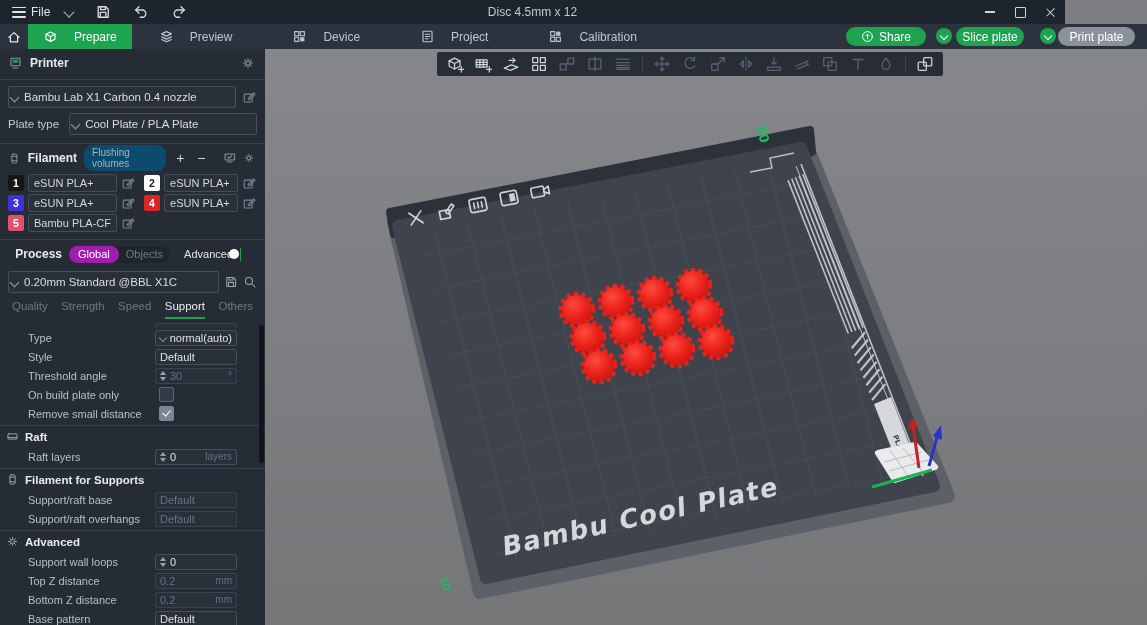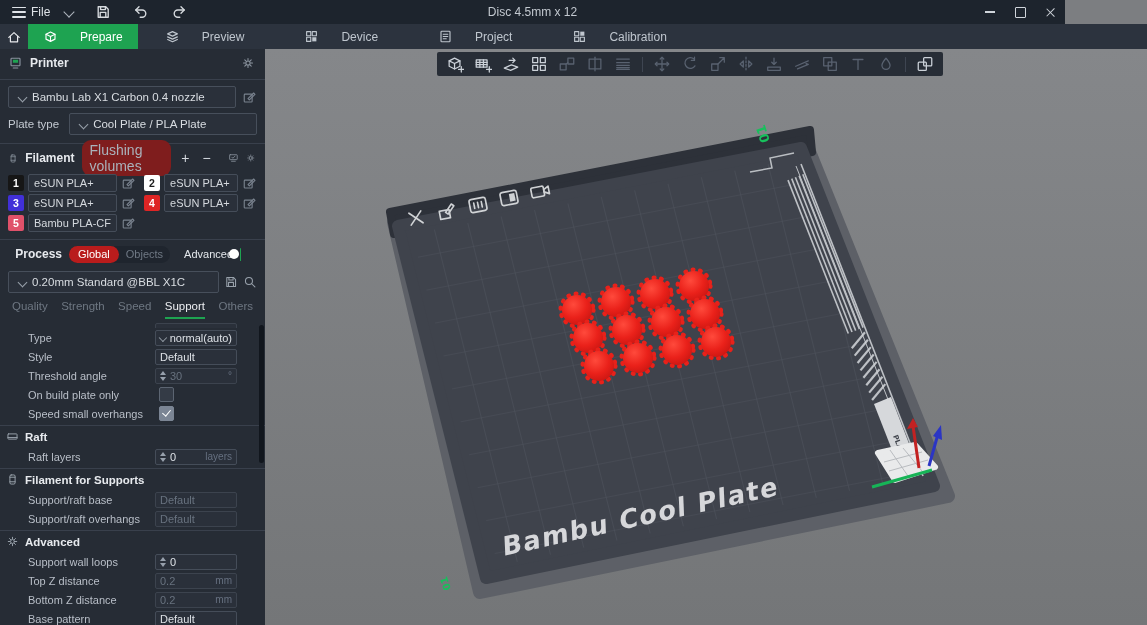--- a/index.html
+++ b/index.html
@@ -24,53 +24,53 @@
   .wmin{width:10px;height:1.5px;background:#cfd4da}
   .wmax{width:9px;height:9px;border:1.3px solid #cfd4da;border-radius:1px}
   .wclose{position:relative;width:11px;height:11px}
   .wclose::before,.wclose::after{content:"";position:absolute;left:5px;top:0;width:1.4px;height:11px;background:#cfd4da}
   .wclose::before{transform:rotate(45deg)}.wclose::after{transform:rotate(-45deg)}
 
   
   .tabbar{position:absolute;left:0;top:24px;width:1147px;height:25px;background:#2c333e;display:flex;align-items:center;z-index:30}
   .home{width:28px;height:25px;color:#e8eaed}
   .home svg{width:16px;height:16px}
-  .tab{display:flex;align-items:center;gap:22px;height:25px;padding:0 15px;color:#bfc6ce;cursor:default}
+  .tab{display:flex;align-items:center;gap:16px;height:25px;padding:0 15px;color:#bfc6ce;cursor:default}
   .tab .ic{width:15px;height:15px}
   .tab.active{background:#1ea351;color:#fff}
   .actions{position:absolute;top:3px;left:0;width:100%;height:19px}
   .pill{position:absolute;height:19px;border-radius:10px;background:#1ea351;color:#fff;display:flex;align-items:center;justify-content:center;gap:5px;font-size:12px}
   .pill .ic{width:13px;height:13px}
   .dropchip{position:absolute;width:16px;height:16px;top:1px;border-radius:8px;background:#1ea351;display:flex;align-items:center;justify-content:center}
   .dropchip .chev{width:5px;height:5px;border-color:#fff}
   .pill.gray{background:#8b9199}
 
   
   .panel{position:absolute;left:0;top:49px;width:265px;height:576px;background:#262c35;display:flex;flex-direction:column;z-index:20}
   .phead{display:flex;align-items:center;gap:7px;height:24px;padding:2px 10px 0 8px;color:#e7eaee;font-weight:bold;font-size:12px}
   .phead .hic{width:15px;height:15px;color:#8b949f}
   .spacer{flex:1}
   .gear{width:14px;height:14px;color:#8b949f}
   .divider{height:1px;background:#39404c;margin-top:4px}
-  .combo{display:flex;align-items:center;gap:6px;height:20px;background:#2a303a;border:1px solid #474f5b;border-radius:2px;padding:0 10px;color:#d9dde2;font-size:11.5px;white-space:nowrap;overflow:hidden}
+  .combo{display:flex;align-items:center;gap:6px;height:20px;background:#2a303a;border:1px solid #474f5b;border-radius:2px;padding:0 2px;color:#d9dde2;font-size:11.5px;white-space:nowrap;overflow:hidden}
   .combo .chev{flex:0 0 auto;width:6px;height:6px;border-color:#98a1ab}
   .crow{display:flex;align-items:center;margin:6px 8px 0 8px;gap:6px}
   .crow .combo{flex:1}
   .editic{width:15px;height:15px;color:#79828e}
   .rowlab{color:#c3c9d1;font-size:11.5px}
   .platerow{display:flex;align-items:center;margin:5px 8px 0 8px;gap:10px}
   .platerow .combo{flex:1}
-  .fhead-pill{background:#7f1d1d;color:#aab2bb;font-size:14px;border-radius:9px;padding:2px 8px;font-weight:normal}
+  .fhead-pill{background:#0c4a6e;color:#aab2bb;font-size:10px;border-radius:9px;padding:2px 8px;font-weight:normal}
   .pm{font-size:14px;color:#d4d9df;font-weight:normal;padding:0 3px}
   .fgrid{display:grid;grid-template-columns:1fr 1fr;column-gap:8px;row-gap:2px;margin:4px 8px 0 8px}
   .fslot{display:flex;align-items:center;gap:4px;height:18px}
   .chip{width:16px;height:16px;border-radius:2px;font-size:10.5px;font-weight:bold;display:flex;align-items:center;justify-content:center}
   .fbox{flex:1;height:16px;border:1px solid #454d59;border-radius:2px;background:#2a303a;display:flex;align-items:center;padding:0 5px;color:#d5d9de;font-size:11px;white-space:nowrap;overflow:hidden}
   .seg{display:flex;align-items:center;background:#1f252e;border-radius:9px;height:17px;font-size:11px;font-weight:normal}
-  .seg .on{background:#b91c1c;color:#fff;border-radius:9px;height:17px;display:flex;align-items:center;padding:0 9px}
+  .seg .on{background:#a21caf;color:#fff;border-radius:9px;height:17px;display:flex;align-items:center;padding:0 9px}
   .seg .off{color:#6f7884;padding:0 7px}
   .advlab{font-size:11px;color:#e3e7eb;font-weight:normal}
   .toggle{width:26px;height:13px;border-radius:7px;background:#1ea351;position:relative}
   .toggle::after{content:"";position:absolute;right:1.5px;top:1.5px;width:10px;height:10px;border-radius:50%;background:#fff}
   .presetrow{display:flex;align-items:center;margin:5px 8px 0 8px;gap:5px}
   .presetrow .combo{flex:1}
   .sic{width:14px;height:14px;color:#99a2ac}
   .ptabs{display:flex;align-items:flex-end;justify-content:space-between;padding:0 12px;height:24px;margin-top:2px}
   .ptab{color:#6e7782;font-size:11.5px;padding-bottom:5px;border-bottom:2px solid transparent}
   .ptab.active{color:#eceef1;border-bottom-color:#1ea351}
@@ -202,20 +202,43 @@
     <span class="ic">
         <svg viewBox="0 0 20 20" fill="none" stroke="currentColor" stroke-width="1.5" stroke-linecap="round" stroke-linejoin="round">
           <rect x="3.5" y="3.5" width="5.5" height="5.5"></rect>
           <rect x="11" y="3.5" width="5.5" height="5.5" fill="currentColor" stroke="none"></rect>
           <rect x="3.5" y="11" width="5.5" height="5.5"></rect>
           <rect x="11" y="11" width="5.5" height="5.5"></rect>
         </svg>
       </span>
     <span>Calibration</span>
   </div>
+  <div class="actions">
+    <div class="pill" style="left:846px;width:80px">
+      <span class="ic" style="width:13px;height:13px">
+          <svg viewBox="0 0 20 20" fill="none" stroke="currentColor" stroke-width="1.5" stroke-linecap="round" stroke-linejoin="round">
+            <circle cx="10" cy="10" r="7.5"></circle>
+            <path d="M10 13.5V7M7.5 9L10 6.5 12.5 9"></path>
+          </svg>
+        </span>
+      <span>Share</span>
+    </div>
+    <span class="dropchip" style="left:936px">
+        <span class="chev"></span>
+      </span>
+    <div class="pill" style="left:956px;width:68px">
+      <span>Slice plate</span>
+    </div>
+    <span class="dropchip" style="left:1040px">
+        <span class="chev"></span>
+      </span>
+    <div class="pill gray" style="left:1058px;width:77px">
+      <span>Print plate</span>
+    </div>
+  </div>
 </div>
 
 <div class="panel">
 
   <div class="phead">
     <span class="hic ic">
         <svg viewBox="0 0 20 20" fill="none" stroke="currentColor" stroke-width="1.5" stroke-linecap="round" stroke-linejoin="round">
           <rect x="4" y="3" width="12" height="10" rx="1"></rect>
           <rect x="6.5" y="5" width="7" height="4" fill="#1ea351" stroke="none"></rect>
           <path d="M7 16h6"></path>
@@ -429,21 +452,21 @@
           <span class="unit">°</span>
         </div>
       </div>
     <div class="srow cbrow">
         <span class="lab">On build plate only</span>
       <div class="ctrl">
           <span class="cb"></span>
         </div>
       </div>
     <div class="srow cbrow">
-        <span class="lab">Speed small overhangs</span>
+        <span class="lab">Remove small distance</span>
       <div class="ctrl">
           <span class="cb checked"></span>
         </div>
       </div>
 
     <div class="shead">
       <span class="hic ic">
           <svg viewBox="0 0 20 20" fill="none" stroke="currentColor" stroke-width="1.5" stroke-linecap="round" stroke-linejoin="round">
             <rect x="3" y="6" width="14" height="8" rx="1"></rect>
             <path d="M3 11.5h14"></path>

